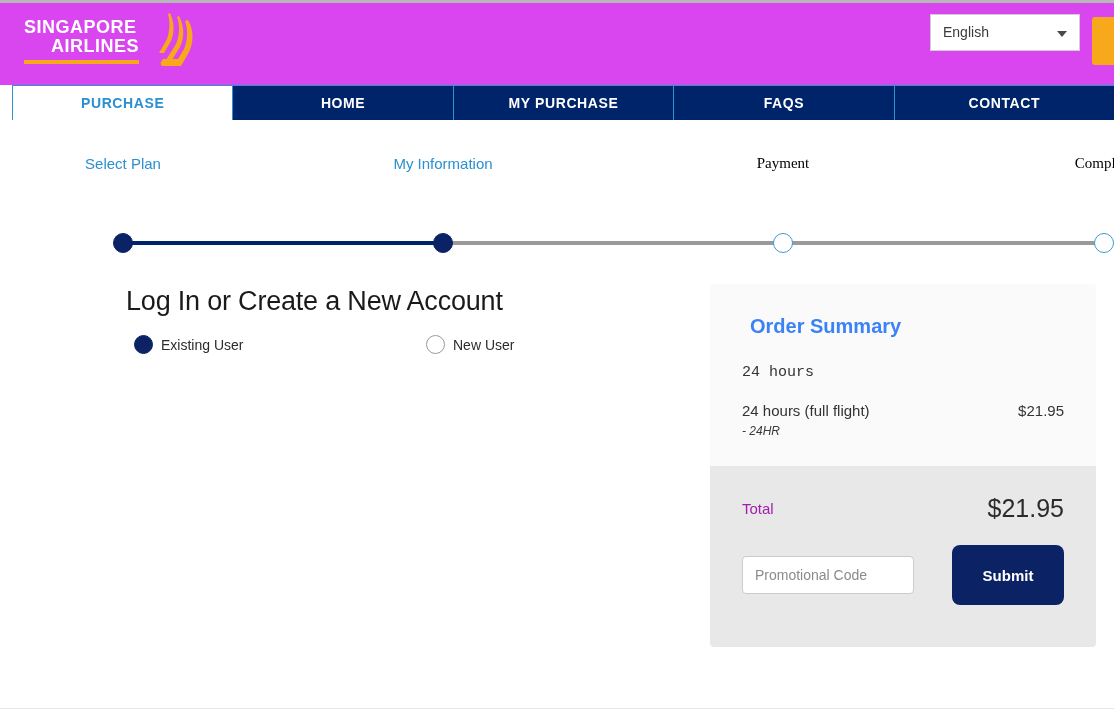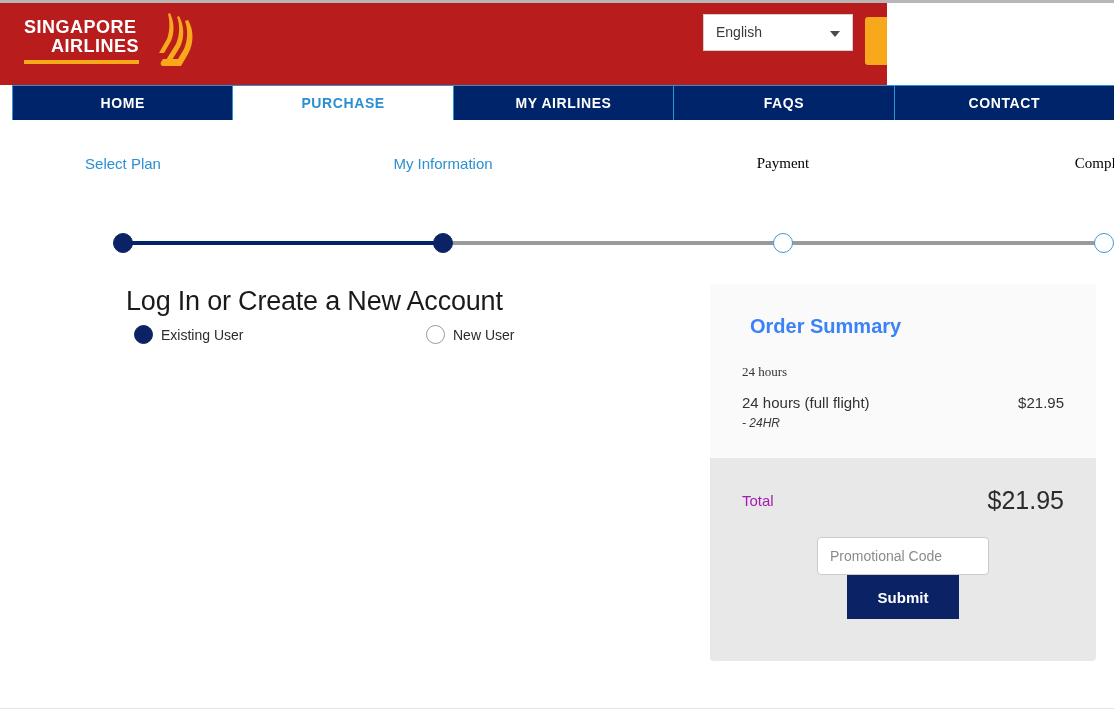--- a/index.html
+++ b/index.html
@@ -21,23 +21,23 @@
     top: 0; left: 0;
     width: 1114px;
     height: 3px;
     background: #b7b7b7;
   }
 
   
   .header {
     position: absolute;
     top: 3px; left: 0;
-    width: 887px;
+    width: 1114px;
     height: 82px;
-    background: #b91c1c;
+    background: #d946ef;
   }
 
   
   .logo-wrap {
     position: absolute;
     left: 24px;
     top: 9px;
     width: 170px;
     height: 62px;
   }
@@ -225,21 +225,21 @@
   }
   .page-title {
     font-size: 27px;
     color: #1a1a1a;
     font-weight: normal;
     margin: 0;
     font-family: Liberation Sans, sans-serif;
     letter-spacing: -0.2px;
   }
   .radio-row {
-    margin-top: 8px;
+    margin-top: 18px;
     position: relative;
     height: 24px;
     text-align: right;
   }
   .radio-opt {
     position: absolute;
     display: flex;
     align-items: center;
   }
   .radio-opt.first { left: 8px; }
@@ -280,24 +280,24 @@
     padding: 31px 32px 28px 32px;
   }
   .summary-title {
     font-size: 20px;
     font-weight: bold;
     color: #3b82f6;
     margin: 0 0 26px 8px;
     font-family: "Liberation Sans", sans-serif;
   }
   .summary-plan {
-    font-size: 13px;
+    font-size: 15px;
     color: #333333;
-    margin-bottom: 14px;
-    font-family: Liberation Serif, serif;
+    margin-bottom: 21px;
+    font-family: Liberation Mono, monospace;
   }
   .summary-line {
     display: flex;
     justify-content: space-between;
     align-items: baseline;
     font-size: 15px;
     color: #333333;
   }
   .summary-line .lbl { font-family: "Liberation Sans", sans-serif; }
   .summary-line .amt { font-family: "Liberation Sans", sans-serif; }
@@ -325,45 +325,44 @@
   }
   .total-amount {
     font-size: 25px;
     color: #2b2b2b;
     font-family: "Liberation Sans", sans-serif;
   }
   .promo-row {
     display: flex;
     align-items: center;
     justify-content: space-between;
-    flex-direction: column;
   }
   .promo-input {
     width: 172px;
     height: 38px;
     background: #ffffff;
     border: 1px solid #cbcbcb;
     border-radius: 4px;
     box-sizing: border-box;
     padding: 0 12px;
     font-size: 14px;
     color: #8b8b8b;
     font-family: "Liberation Sans", sans-serif;
     outline: none;
   }
   .promo-input::placeholder { color: #8b8b8b; }
   .submit-btn {
     width: 112px;
-    height: 44px;
+    height: 60px;
     background: #0b2265;
     color: #ffffff;
     font-size: 15px;
     font-weight: bold;
     border: none;
-    border-radius: 0;
+    border-radius: 8px;
     cursor: pointer;
     font-family: "Liberation Sans", sans-serif;
   }
 
   
   .footer-rule {
     position: absolute;
     left: 0;
     top: 708px;
     width: 1114px;
@@ -395,28 +394,28 @@
 
   <div class="lang-select">
     <span class="lang-value">English</span>
     <span class="lang-caret"></span>
   </div>
 
   <div class="orange-btn"></div>
 </div>
 
 <div class="navbar">
+  <div class="nav-item active">
+    <span>PURCHASE</span>
+  </div>
   <div class="nav-item">
     <span>HOME</span>
   </div>
-  <div class="nav-item active">
-    <span>PURCHASE</span>
-  </div>
   <div class="nav-item">
-    <span>MY AIRLINES</span>
+    <span>MY PURCHASE</span>
   </div>
   <div class="nav-item">
     <span>FAQS</span>
   </div>
   <div class="nav-item">
     <span>CONTACT</span>
   </div>
 </div>
 
 <div class="content">

